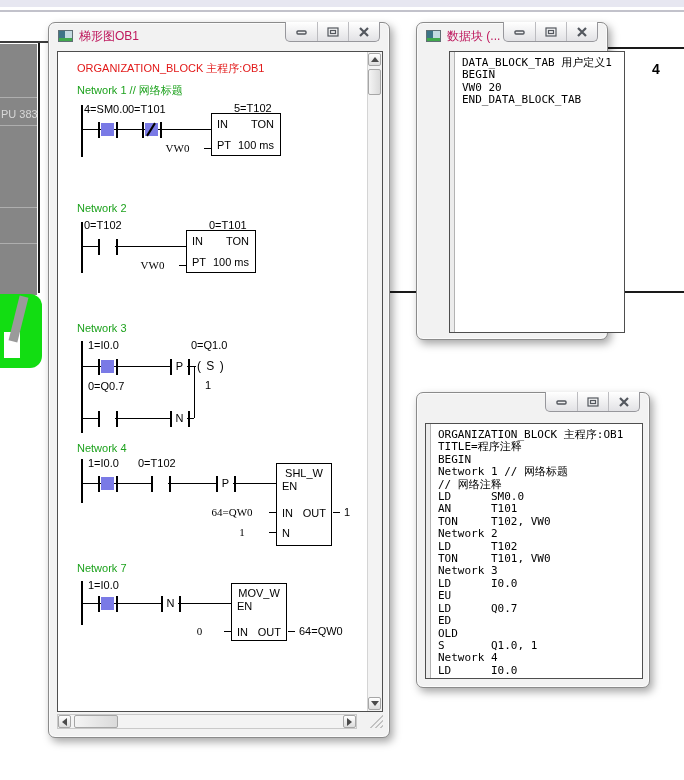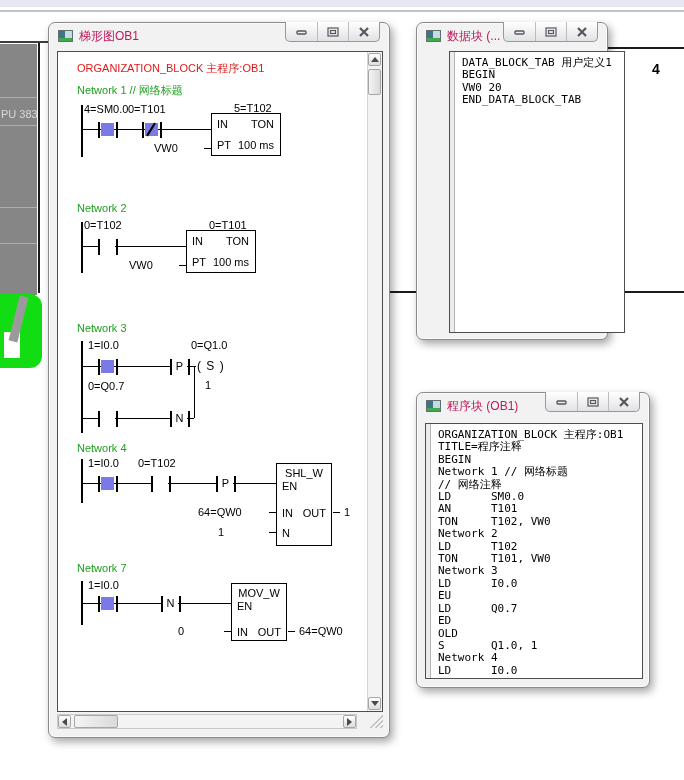--- a/index.html
+++ b/index.html
@@ -62,21 +62,21 @@
   .vl { position:absolute; width:2px; background:#000; }
   .vl1 { position:absolute; width:1px; background:#000; }
   .bar { position:absolute; width:2px; height:16px; background:#000; }
   .gapw { position:absolute; width:15px; height:5px; background:#fff; }
   .bluesq { position:absolute; width:13px; height:13px; background:#7a7ae6; }
   .ncslash { position:absolute; width:2px; height:15px; background:#000; transform:rotate(32deg); }
   .edge { position:absolute; width:15px; text-align:center; background:#fff; font-size:11px; }
   .lbox { position:absolute; border:1px solid #000; background:#fff; }
   .bt { position:absolute; white-space:nowrap; font-size:11px; }
   .btc { position:absolute; left:0; right:0; top:3px; text-align:center; white-space:nowrap; font-size:11px; }
-  .opr { position:absolute; text-align:left; white-space:nowrap; }
+  .opr { position:absolute; text-align:center; white-space:nowrap;font-family:Liberation Serif, serif; }
   .coil { position:absolute; font-size:12px; white-space:nowrap; letter-spacing:1px; }
 </style>
 </head>
 <body>
 
 <div class="top-band"></div>
 <div class="top-rule"></div>
 <div class="bg-hline1"></div>
 <div class="bg-hline2"></div>
 <div class="bg-hline3"></div>
@@ -286,24 +286,20 @@
   <div class="content" style="left:0; top:28px; width:176px; height:282px;margin-left:32px;">
     <div class="gutter"></div>
     <div class="codeText">DATA_BLOCK_TAB 用户定义1
 BEGIN
 VW0 20
 END_DATA_BLOCK_TAB</div>
   </div>
 </div>
 
 <div class="win" style="left:416px; top:392px; width:234px; height:296px;">
-  <div class="titlebar">
-    <div class="title-icon"></div>
-    <div class="title-text">程序块 (OB1)</div>
-  </div>
   <div class="winbtns">
     <div class="winbtn">
       <svg width="12" height="10">
           <rect x="1" y="4" width="9" height="3" rx="1" fill="none" stroke="#53575e" stroke-width="1.4"></rect>
         </svg>
     </div>
     <div class="winbtn">
       <svg width="12" height="10">
           <rect x="1" y="1" width="10" height="8" fill="none" stroke="#53575e" stroke-width="1.2"></rect>
           <rect x="3.5" y="3.5" width="5" height="3" fill="none" stroke="#53575e" stroke-width="1.2"></rect>

